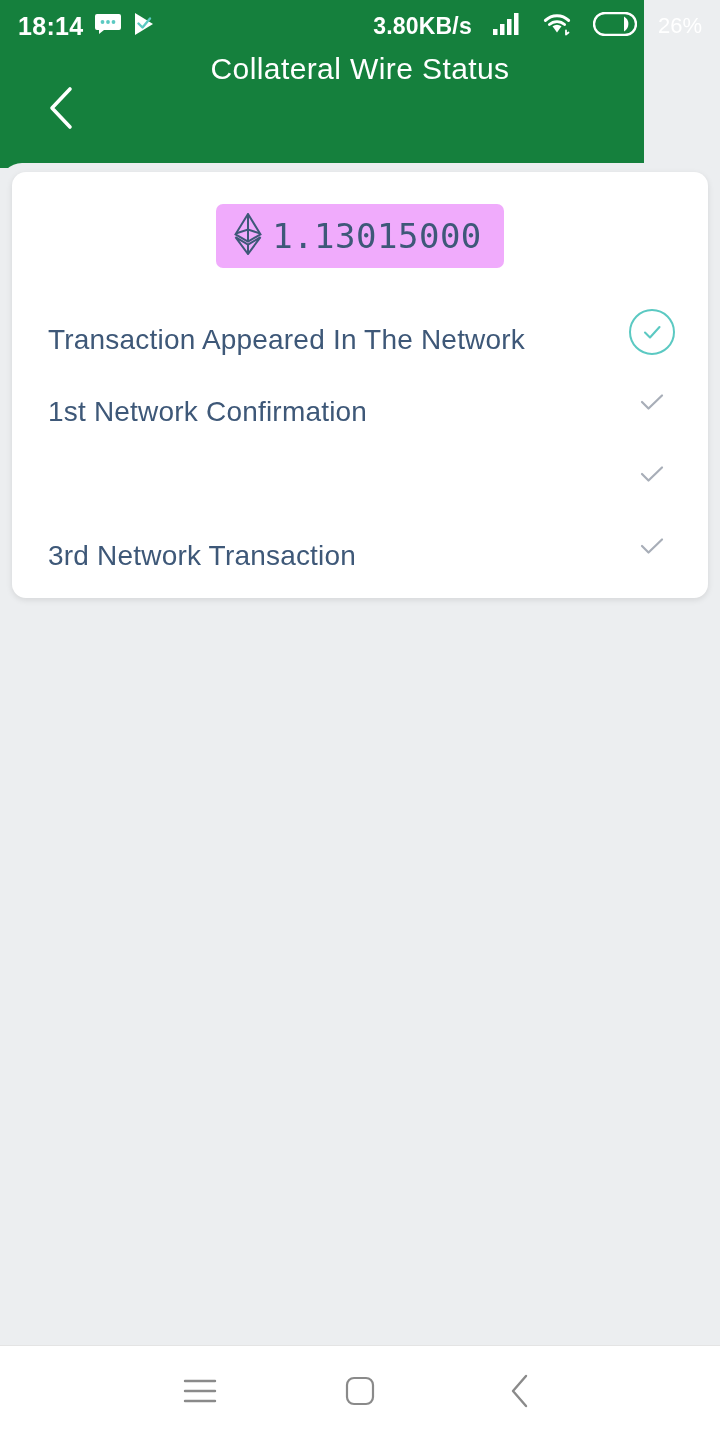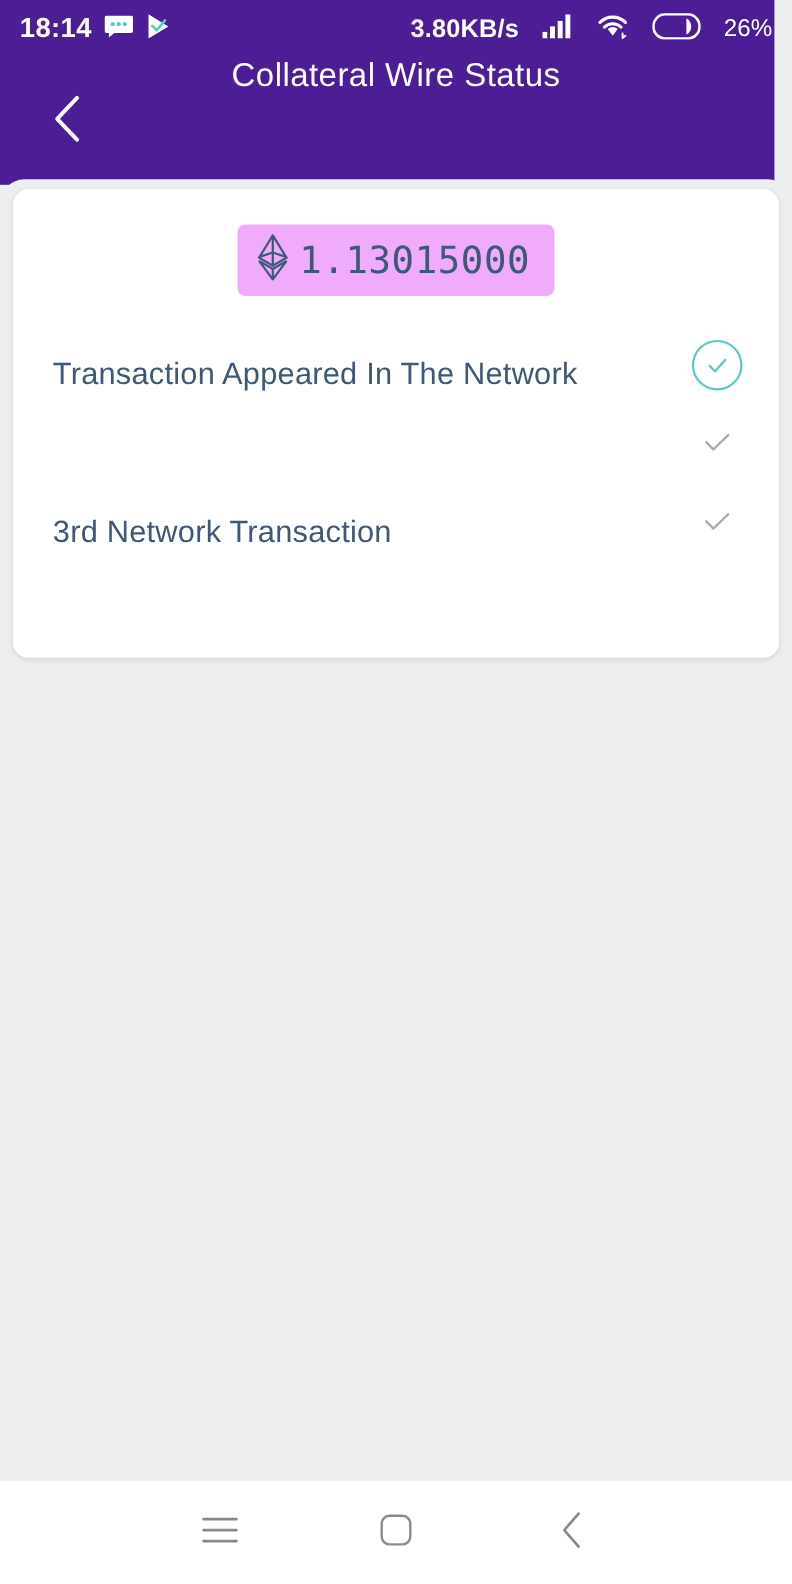--- a/index.html
+++ b/index.html
@@ -11,22 +11,22 @@
   }
   .screen {
     position:relative;
     width:720px; height:1440px;
     background:#eceef0;
   }
 
   
   .header-block {
     position:absolute; top:0; left:0;
-    width:704px; height:168px;
-    background:#4c1d95;
+    width:644px; height:168px;
+    background:#15803d;
   }
   .status-bar {
     position:absolute; top:0; left:0;
     width:720px; height:52px;
     display:flex; align-items:center;
     padding:0 18px;
     color:#ffffff;
   }
   .sb-left { display:flex; align-items:center; gap:12px; }
   .sb-right { display:flex; align-items:center; gap:21px; margin-left:auto; }
@@ -219,20 +219,30 @@
         <span class="row-label">Transaction Appeared In The Network</span>
         <span class="row-status">
           <span class="check-ring">
             <svg width="24" height="24" viewBox="0 0 24 24">
               <path d="M5 12.5 L10 17.5 L19.5 7" stroke="#5bc9c2" stroke-width="2.1" fill="none" stroke-linecap="round" stroke-linejoin="round"></path>
             </svg>
           </span>
         </span>
       </div>
 
+      <div class="row">
+        <span class="row-label">1st Network Confirmation</span>
+        <span class="row-status">
+          <span>
+            <svg width="30" height="30" viewBox="0 0 30 30">
+              <path d="M5 15 L11.5 21.5 L25 8.5" stroke="#a8aeb8" stroke-width="2.2" fill="none" stroke-linecap="round" stroke-linejoin="round"></path>
+            </svg>
+          </span>
+        </span>
+      </div>
 
       <div class="row">
         <span class="row-status">
           <span>
             <svg width="30" height="30" viewBox="0 0 30 30">
               <path d="M5 15 L11.5 21.5 L25 8.5" stroke="#a8aeb8" stroke-width="2.2" fill="none" stroke-linecap="round" stroke-linejoin="round"></path>
             </svg>
           </span>
         </span>
       </div>

